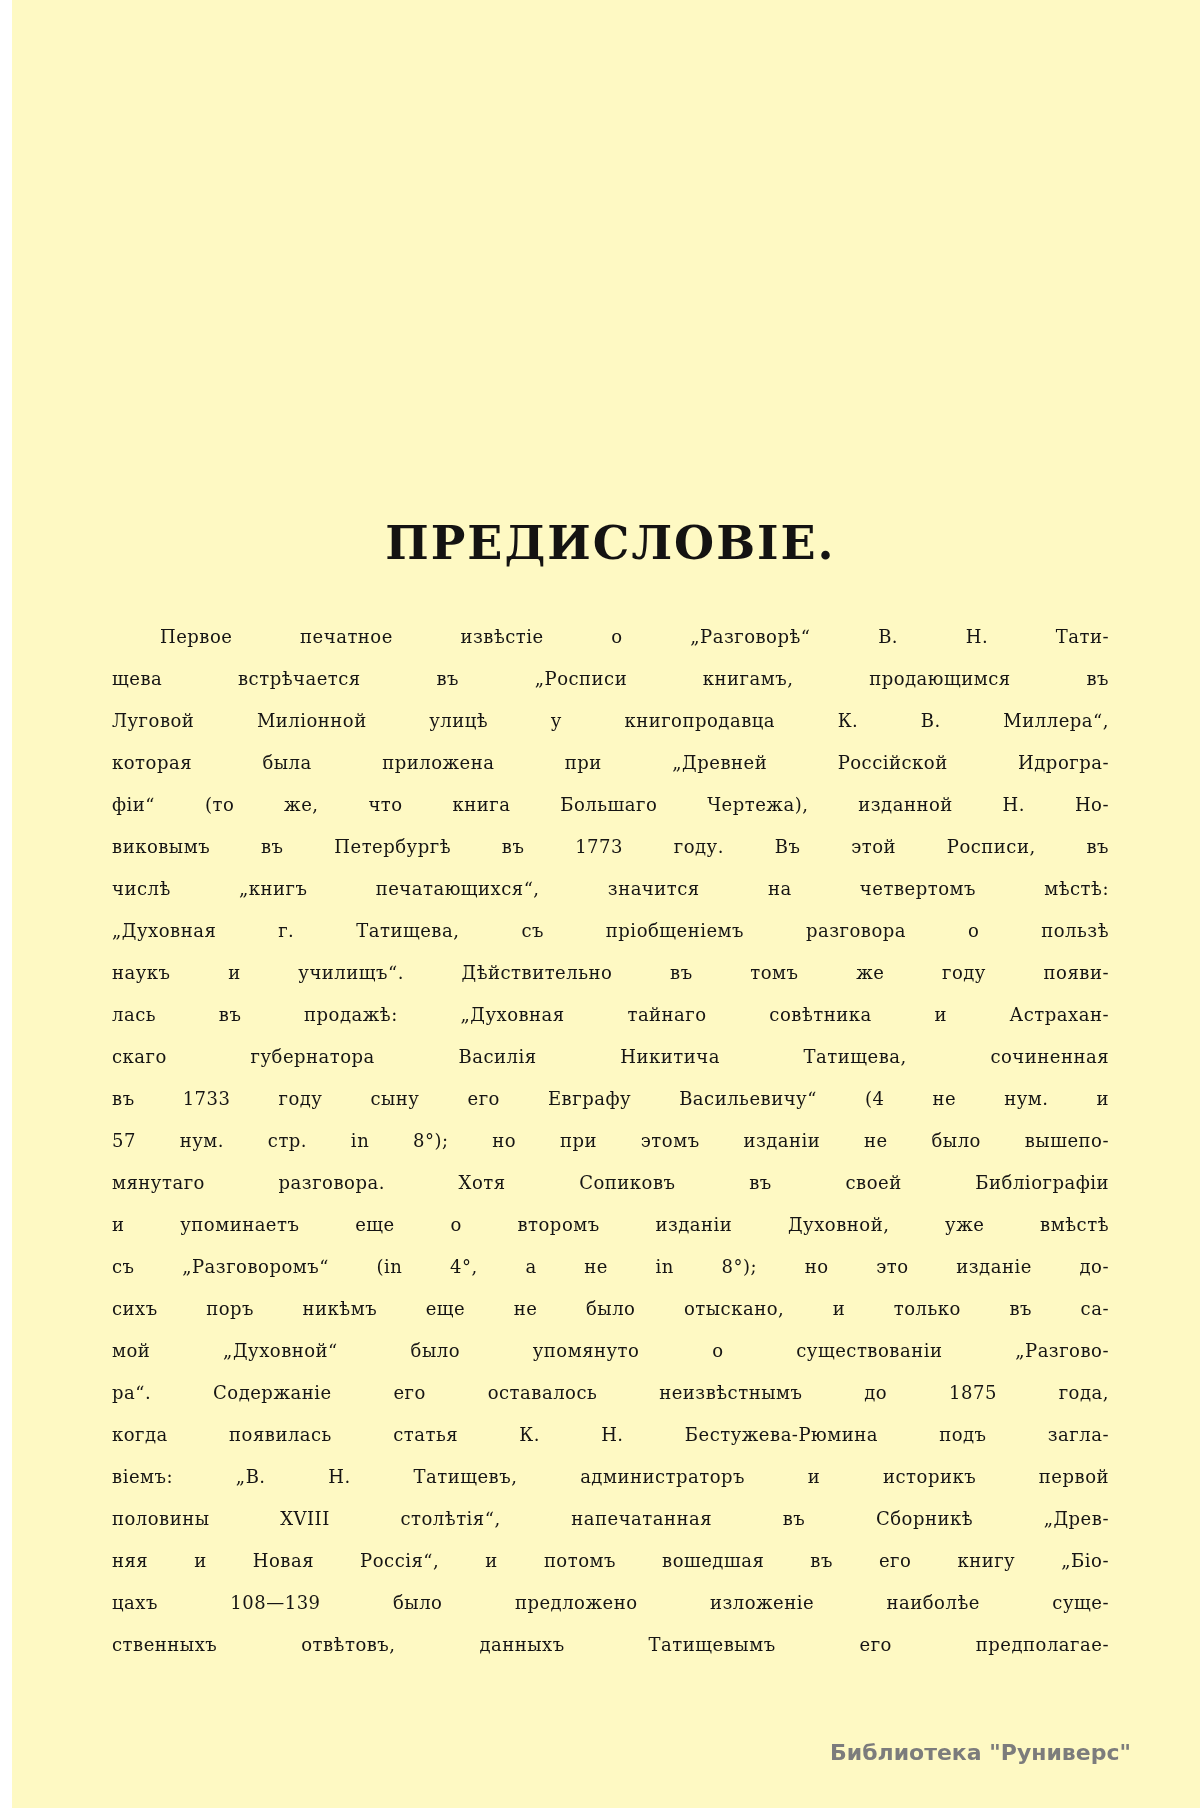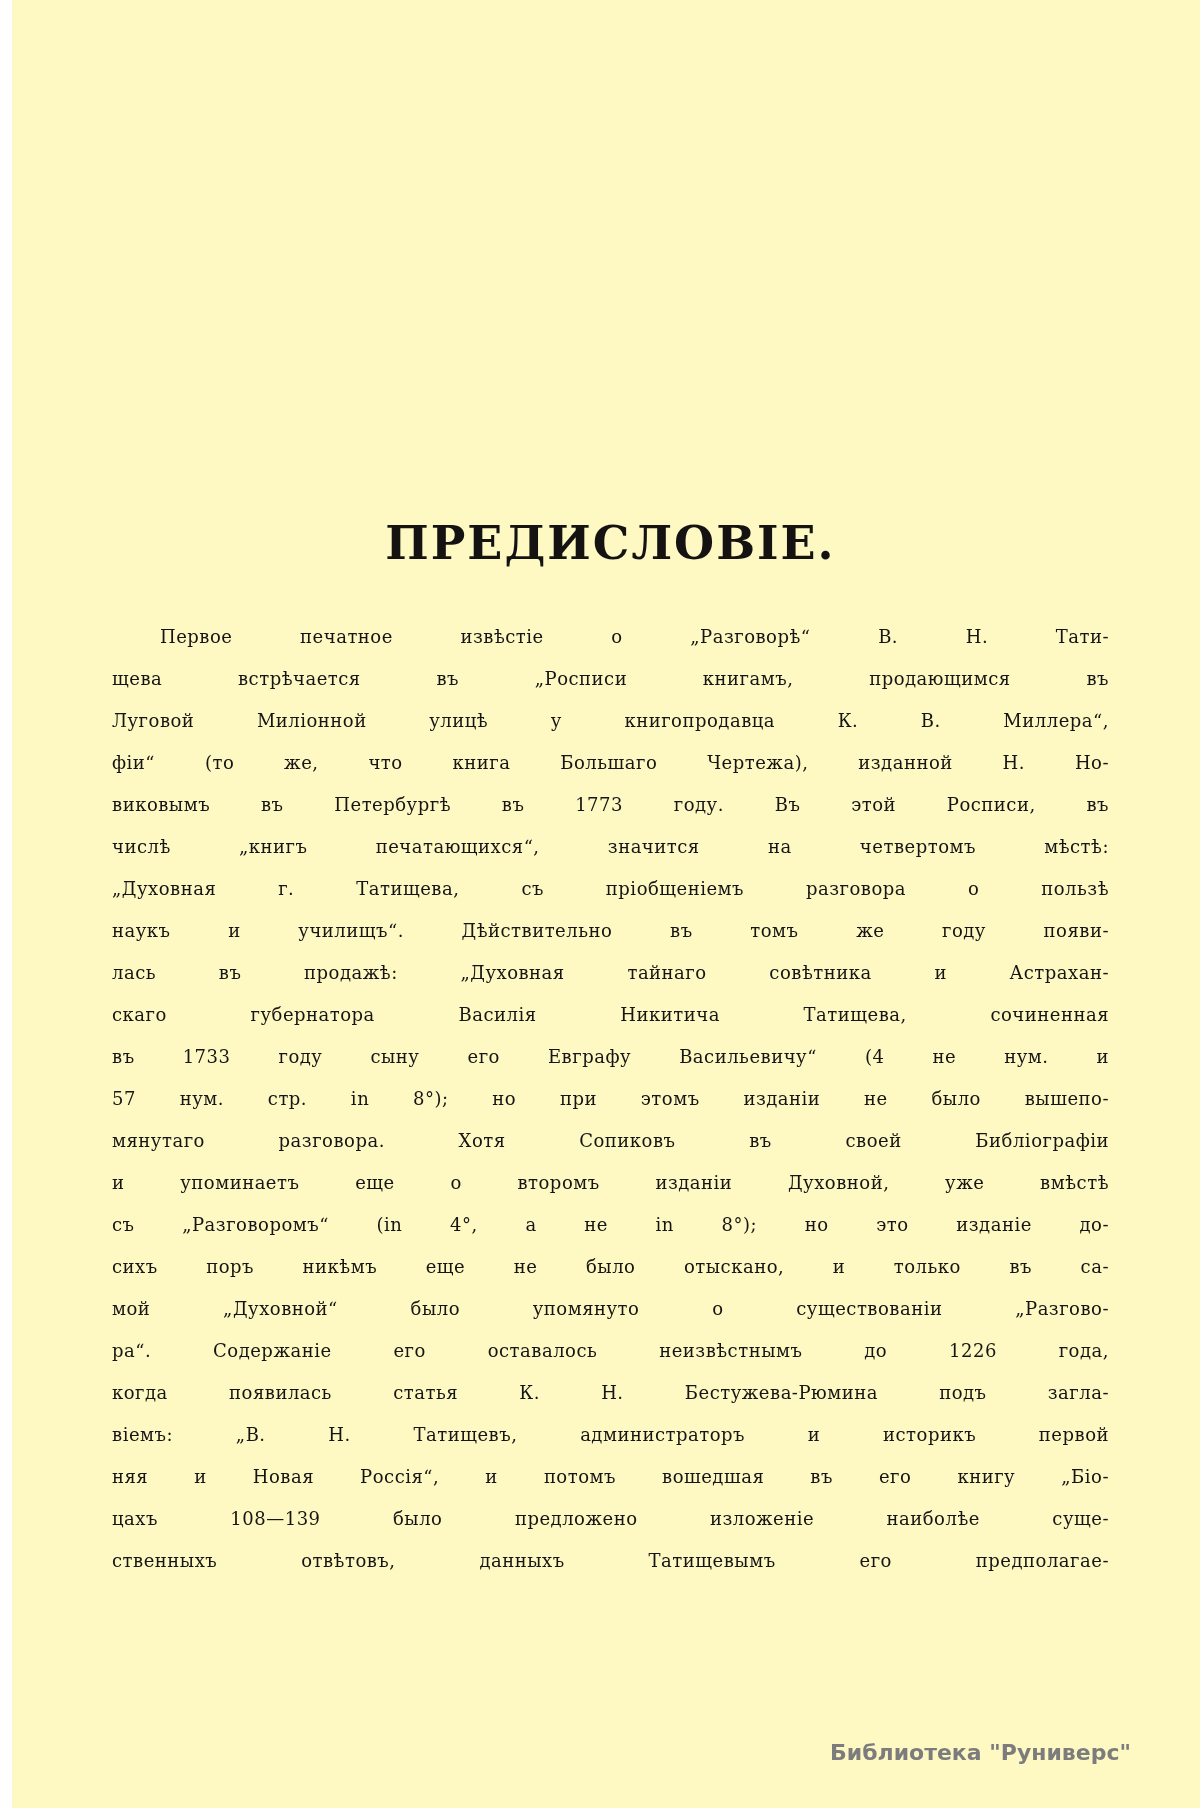--- a/index.html
+++ b/index.html
@@ -62,37 +62,39 @@
 <body>
 
 <div class="page">
 
   <div class="title">ПРЕДИСЛОВІЕ.</div>
 
   <div class="text-block">
     <div class="line indent">Первое печатное извѣстіе о „Разговорѣ“ В. Н. Тати-</div>
     <div class="line">щева встрѣчается въ „Росписи книгамъ, продающимся въ</div>
     <div class="line">Луговой Миліонной улицѣ у книгопродавца К. В. Миллера“,</div>
+    <div class="line">которая была приложена при „Древней Россійской Идрогра-</div>
     <div class="line">фіи“ (то же, что книга Большаго Чертежа), изданной Н. Но-</div>
     <div class="line">виковымъ въ Петербургѣ въ 1773 году. Въ этой Росписи, въ</div>
     <div class="line">числѣ „книгъ печатающихся“, значится на четвертомъ мѣстѣ:</div>
     <div class="line">„Духовная г. Татищева, съ пріобщеніемъ разговора о пользѣ</div>
     <div class="line">наукъ и училищъ“. Дѣйствительно въ томъ же году появи-</div>
     <div class="line">лась въ продажѣ: „Духовная тайнаго совѣтника и Астрахан-</div>
     <div class="line">скаго губернатора Василія Никитича Татищева, сочиненная</div>
     <div class="line">въ 1733 году сыну его Евграфу Васильевичу“ (4 не нум. и</div>
     <div class="line">57 нум. стр. in 8°); но при этомъ изданіи не было вышепо-</div>
     <div class="line">мянутаго разговора. Хотя Сопиковъ въ своей Библіографіи</div>
     <div class="line">и упоминаетъ еще о второмъ изданіи Духовной, уже вмѣстѣ</div>
     <div class="line">съ „Разговоромъ“ (in 4°, а не in 8°); но это изданіе до-</div>
     <div class="line">сихъ поръ никѣмъ еще не было отыскано, и только въ са-</div>
     <div class="line">мой „Духовной“ было упомянуто о существованіи „Разгово-</div>
-    <div class="line">ра“. Содержаніе его оставалось неизвѣстнымъ до 1226 года,</div>
+    <div class="line">ра“. Содержаніе его оставалось неизвѣстнымъ до 1875 года,</div>
     <div class="line">когда появилась статья К. Н. Бестужева-Рюмина подъ загла-</div>
     <div class="line">віемъ: „В. Н. Татищевъ, администраторъ и историкъ первой</div>
+    <div class="line">половины XVIII столѣтія“, напечатанная въ Сборникѣ „Древ-</div>
     <div class="line">няя и Новая Россія“, и потомъ вошедшая въ его книгу „Біо-</div>
     <div class="line">цахъ 108—139 было предложено изложеніе наиболѣе суще-</div>
     <div class="line">ственныхъ отвѣтовъ, данныхъ Татищевымъ его предполагае-</div>
   </div>
 
   <div class="watermark">Библиотека "Руниверс"</div>
 
 </div>
 
 </body></html>

